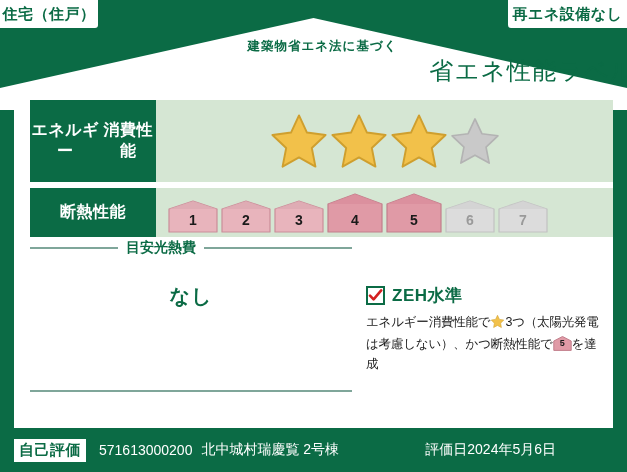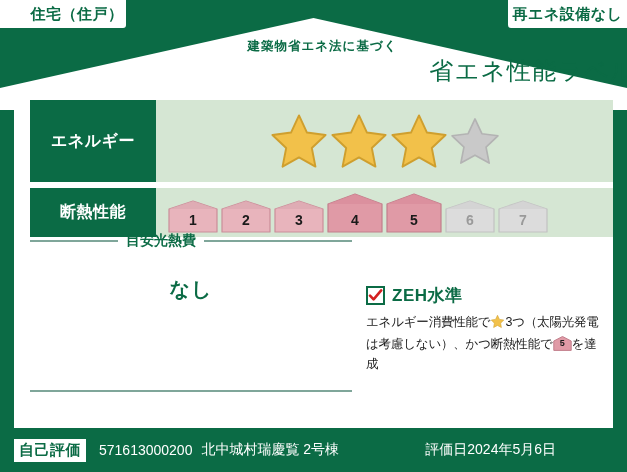--- a/index.html
+++ b/index.html
@@ -25,21 +25,21 @@
     color: #0b6b45;
     font-weight: bold;
     font-size: 15px;
     letter-spacing: .5px;
     display: flex;
     align-items: center;
     justify-content: center;
     height: 28px;
     z-index: 6;
   }
-  #tag-left  { left: 0;  width: 98px;  border-bottom-right-radius: 3px; padding-left: 28px; }
+  #tag-left  { left: 0;  width: 98px;  border-bottom-right-radius: 3px; }
   #tag-right { right: 0; width: 119px; border-bottom-left-radius: 3px; }
 
   
   #roof {
     position: absolute;
     left: 0; top: 0;
     width: 627px; height: 110px;
     z-index: 2;
   }
 
@@ -132,21 +132,21 @@
     font-weight: bold;
     color: #1a1a1a;
     pointer-events: none;
   }
   .badge.off .badge-num { color: #9a9a9a; }
 
   
   #cost-block {
     position: absolute;
     left: 16px;
-    top: 144px;
+    top: 151px;
     width: 322px;
   }
   #cost-heading {
     display: flex;
     align-items: center;
     gap: 8px;
     color: #0b6b45;
     font-weight: bold;
     font-size: 14px;
   }
@@ -260,20 +260,21 @@
   <div id="title-block">
     <div id="title-sub">建築物省エネ法に基づく</div>
     <div id="title-main">省エネ性能ラベル</div>
   </div>
 
   <div id="card">
 
     <div class="perf-row" id="row-energy">
       <div class="perf-label">
         <span>エネルギー</span>
+        <span>消費性能</span>
       </div>
       <div class="perf-value">
         <div class="star-strip" id="star-strip">
             <svg width="58" height="58" viewBox="0 0 24 24">
               <polygon points="12,1.4 15.3,8.5 23,9.5 17.3,14.9 18.8,22.6 12,18.8 5.2,22.6 6.7,14.9 1,9.5 8.7,8.5" fill="#f2c14a" stroke="#cf9f2e" stroke-width="0.8" stroke-linejoin="round"></polygon>
             </svg>
             <svg width="58" height="58" viewBox="0 0 24 24">
               <polygon points="12,1.4 15.3,8.5 23,9.5 17.3,14.9 18.8,22.6 12,18.8 5.2,22.6 6.7,14.9 1,9.5 8.7,8.5" fill="#f2c14a" stroke="#cf9f2e" stroke-width="0.8" stroke-linejoin="round"></polygon>
             </svg>
             <svg width="58" height="58" viewBox="0 0 24 24">

